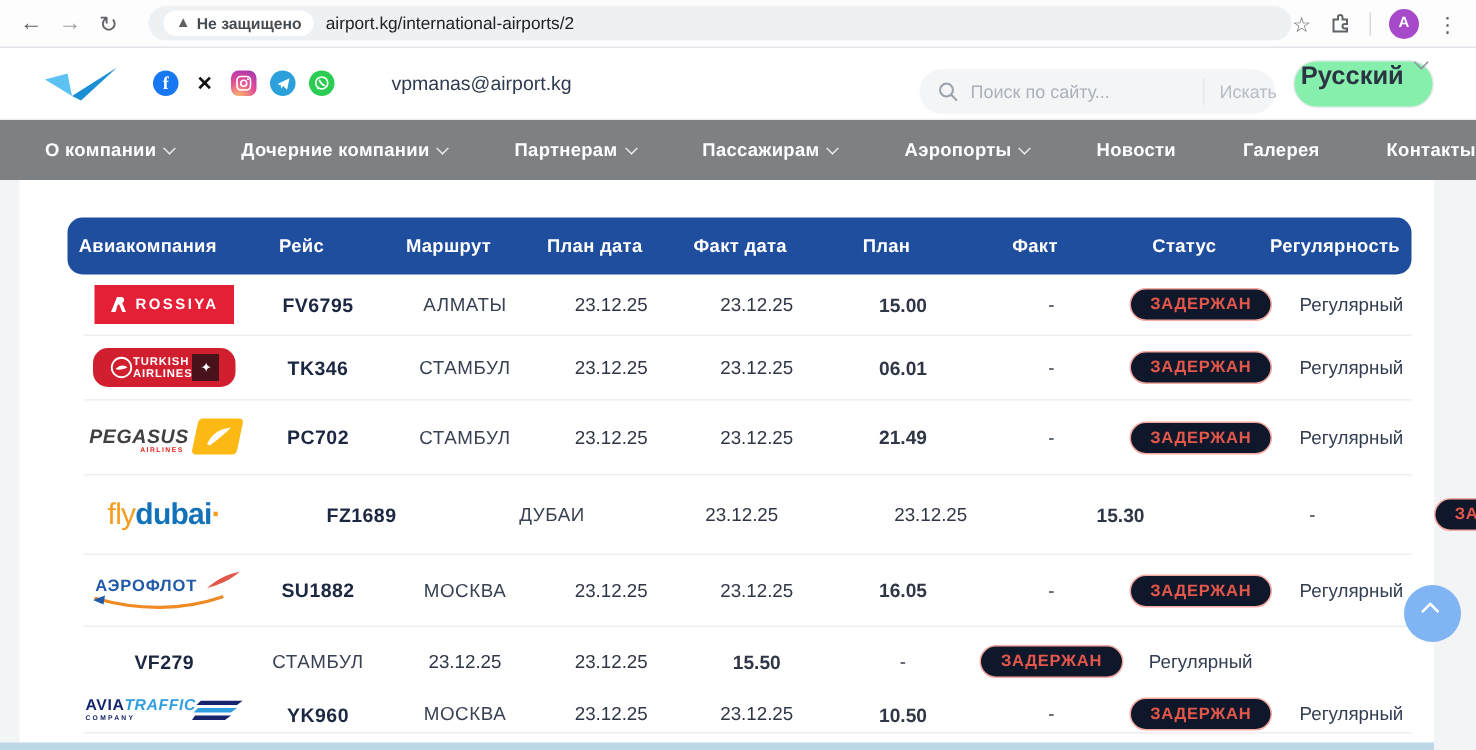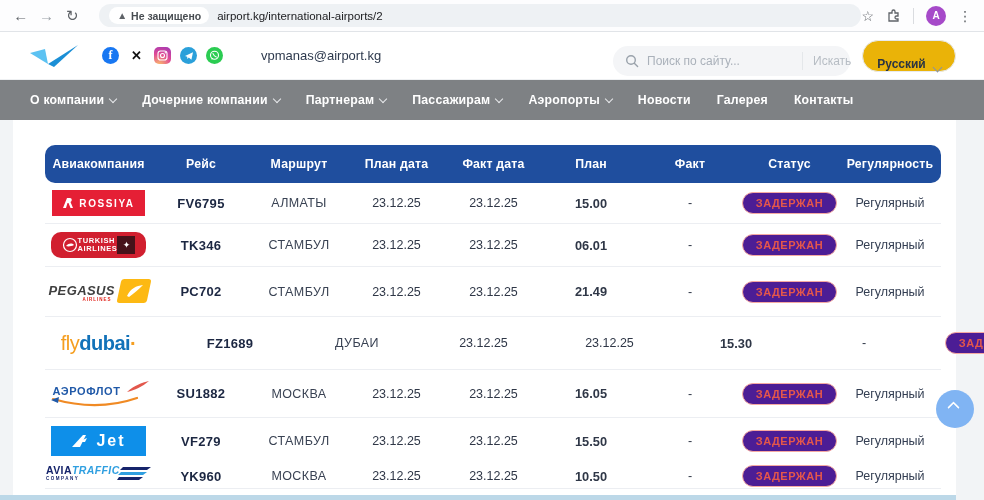--- a/index.html
+++ b/index.html
@@ -41,54 +41,54 @@
   .soc.wa { background:#2bcc52; }
   .email { margin-left:38px; font-size:13px; color:#2e3a4e; cursor:pointer; }
   .search-wrap { position:absolute; left:613px; top:14px; width:237px; height:30px;
     background:#f4f5f7; border-radius:15px; display:flex; align-items:center; padding:0 12px; }
   .search-wrap svg { flex:0 0 auto; }
   .search-input { flex:1; border:0; background:transparent; outline:none; margin-left:8px;
     font-size:12px; color:#3c4452; font-family:"Liberation Sans",sans-serif; }
   .search-input::placeholder { color:#aab1ba; }
   .search-btn { border:0; background:transparent; font-size:12px; color:#b7bdc4;
     cursor:pointer; padding-left:10px; border-left:1px solid #e4e7ea; height:18px; }
-  .lang { position:absolute; left:862px; top:8px; width:94px; height:32px; background:#eab308;
-    border:1px solid #e7eaee; border-radius:16px; display:flex; align-items:flex-end;
-    justify-content:center; gap:8px; font-size:12px; font-weight:700; color:#2b3442; cursor:pointer; }
+  .lang { position:absolute; left:862px; top:8px; width:94px; height:32px; background:#86efac;
+    border:1px solid #e7eaee; border-radius:16px; display:flex; align-items:flex-start;
+    justify-content:center; gap:8px; font-size:17px; font-weight:700; color:#2b3442; cursor:pointer; }
   .chev { width:7px; height:7px; border-right:1.6px solid #8d949e; border-bottom:1.6px solid #8d949e;
     transform:rotate(45deg); margin-top:-3px; }
 
   
   .main-nav { position:absolute; left:0; top:80px; width:984px; height:40px; background:#7e8184;
-    display:flex; align-items:center; padding-left:30px; gap:26px; }
+    display:flex; align-items:center; padding-left:30px; gap:26px;justify-content:space-between; }
   .nav-item { display:flex; align-items:center; gap:6px; font-size:12.3px; font-weight:600;
     color:#ffffff; letter-spacing:.2px; cursor:pointer; white-space:nowrap; }
   .nav-item .chev { border-color:#e8eaec; width:6px; height:6px; border-width:1.4px; }
 
   
   .card { position:absolute; left:13px; top:120px; width:943px; height:380px; background:#ffffff; }
   .tbl { position:absolute; left:32px; top:25px; width:896px; }
   .cols { display:grid; grid-template-columns:107px 98px 98px 97px 97px 98px 100px 99px 102px;
     align-items:center; }
   .tbl-header { height:38px; background:#1f4e9e; border-radius:10px; color:#fff; }
   .tbl-header .th { text-align:center; font-size:12.3px; font-weight:600; letter-spacing:.2px; }
-  .tr { border-bottom:1px solid #eceef2; }
+  .tr { border-bottom:1px solid #eceef2;margin-left:11px; }
   .tr:nth-child(1){ height:44px; } .tr:nth-child(2){ height:41px; }
   .tr:nth-child(3){ height:43px; } .tr:nth-child(4){ height:50px; }
   .tr:nth-child(5){ height:53px;gap:29px; } .tr:nth-child(6){ height:48px; }
   .tr:nth-child(7){ height:46px; border-bottom:0; }
   .td { text-align:center; }
   .td.flight { font-size:13px; font-weight:700; color:#1c2742; letter-spacing:.3px; }
   .td.route  { font-size:12.5px; color:#394253; letter-spacing:.4px; }
   .td.date   { font-size:12.5px; color:#2f3747; }
   .td.plan   { font-size:12.8px; font-weight:600; color:#2f3747; }
   .td.fact   { font-size:12.5px; color:#2f3747; }
   .td.reg    { font-size:12.5px; color:#333e52; }
   .status-pill { display:inline-block; padding:4px 13px; border:1.6px solid #f5a9a2;
-    border-radius:14px; background:#4c1d95; color:#e4574b; font-size:11px; font-weight:800;
+    border-radius:14px; background:#0f172a; color:#e4574b; font-size:11px; font-weight:800;
     letter-spacing:.5px; }
 
   
   .logo-cell { display:flex; align-items:center; justify-content:center; }
   .lg-rossiya { width:93px; height:26px; background:#e51f35; display:flex; align-items:center;
     justify-content:center; gap:5px; color:#fff; }
   .lg-rossiya .txt { font-size:10px; font-weight:800; letter-spacing:1.6px; }
   .lg-turkish { width:95px; height:26px; background:#d11f2f; display:flex; align-items:center;
     justify-content:center; gap:0; padding:0 3px;border-radius:10px; }
   .lg-turkish .stack { color:#fff; font-size:7.5px; font-weight:800; line-height:8px;
@@ -334,29 +334,20 @@
       <div class="td route">МОСКВА</div>
       <div class="td date">23.12.25</div>
       <div class="td date">23.12.25</div>
       <div class="td plan">16.05</div>
       <div class="td fact">-</div>
       <div class="td"><span class="status-pill">ЗАДЕРЖАН</span></div>
       <div class="td reg">Регулярный</div>
     </div>
 
     <div class="tr cols">
-      <div class="td logo-cell">
-        <div class="lg-ajet">
-          <svg width="20" height="16" viewBox="0 0 20 16">
-              <path d="M1 14 L12 2 L15 2 L9 14 Z" fill="#fff"></path>
-              <path d="M7 9 L16 5 L14 9 Z" fill="#fff"></path>
-            </svg>
-          <span class="jt">Jet</span>
-        </div>
-      </div>
       <div class="td flight">VF279</div>
       <div class="td route">СТАМБУЛ</div>
       <div class="td date">23.12.25</div>
       <div class="td date">23.12.25</div>
       <div class="td plan">15.50</div>
       <div class="td fact">-</div>
       <div class="td"><span class="status-pill">ЗАДЕРЖАН</span></div>
       <div class="td reg">Регулярный</div>
     </div>
 

